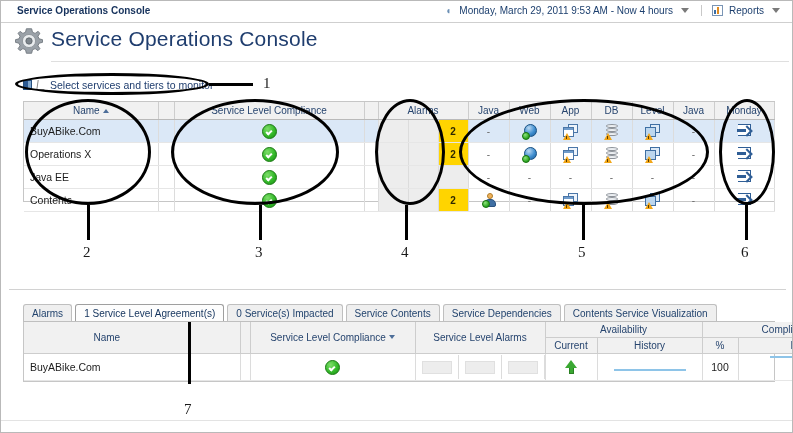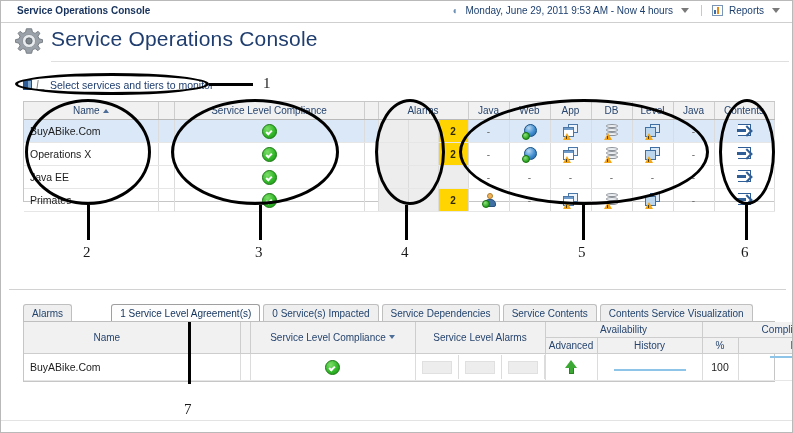--- a/index.html
+++ b/index.html
@@ -111,21 +111,21 @@
   .leader{position:absolute;background:#000;}
   .cnum{position:absolute;font-family:"Liberation Serif","DejaVu Serif",serif;
         font-size:15px;color:#1a1a1a;}
 
   
   .sep{position:absolute;left:8px;top:288px;width:777px;height:1px;background:#d2d2d2;}
   .tabs{position:absolute;left:22px;top:303px;display:flex;align-items:flex-end;gap:3px;}
   .tab{background:#efefef;border:1px solid #bfbfbf;border-bottom:none;
        border-radius:3px 3px 0 0;font-size:10px;color:#23446e;
        padding:3px 8px 3px 8px;box-sizing:border-box;height:18px;line-height:12px;white-space:nowrap;}
-  .tab.active{background:#fdfdfd;border-color:#9f9f9f;color:#12325c;margin-left:36px;}
+  .tab.active{background:#fdfdfd;border-color:#9f9f9f;color:#12325c;}
   .tabline{position:absolute;left:22px;top:320px;width:752px;height:1px;background:#bfbfbf;}
 
   .bgrid{position:absolute;left:22px;top:321px;width:752px;height:60px;
          border:1px solid #c6c6c6;border-top:none;box-sizing:border-box;background:#fff;}
   table.b{border-collapse:collapse;table-layout:fixed;width:100%;}
   table.b th{background:#f1f1f1;color:#27456f;font-size:10px;font-weight:normal;
              border-right:1px solid #cdcdcd;border-bottom:1px solid #cdcdcd;
              height:15px;padding:0;text-align:center;}
   table.b td{border-right:1px solid #dcdcdc;border-bottom:1px solid #e6e6e6;
              height:26px;font-size:10.5px;color:#1c1c1c;padding:0 0 0 6px;vertical-align:middle;}
@@ -148,21 +148,21 @@
 </style>
 </head>
 <body>
 
 <div id="page">
 
   <div class="winbar">
     <div class="winbar-title">Service Operations Console</div>
     <div class="winbar-right">
       <span class="clock-ico">◖</span>
-      <span>Monday, June 29, 2011 9:53 AM - Now 4 hours</span>
+      <span>Monday, March 29, 2011 9:53 AM - Now 4 hours</span>
       <span class="caret"></span>
       <span class="vdiv"></span>
       <span class="rep-ico"></span>
       <span>Reports</span>
       <span class="caret"></span>
     </div>
   </div>
 
   <svg class="gear" viewBox="0 0 32 32">
     <g fill="#9aa1a8" stroke="#6f767d" stroke-width="1">
@@ -204,21 +204,21 @@
           <th></th>
           <th>Service Level Compliance</th>
           <th></th>
           <th colspan="1">Alarms</th>
           <th>Java</th>
           <th>Web</th>
           <th>App</th>
           <th>DB</th>
           <th>Level</th>
           <th>Java</th>
-          <th>Contents</th>
+          <th>Monday</th>
         </tr>
       </thead>
       <tbody id="top-body">
           <tr class="sel">
             <td>BuyABike.Com</td>
             <td></td>
             <td class="c"><span class="okbadge"></span></td>
             <td></td>
             <td class="c" style="padding:0">
               <div class="alarmcells">
@@ -295,21 +295,21 @@
             </td>
             <td class="c"><span class="dash">-</span></td>
             <td class="c"><span class="dash">-</span></td>
             <td class="c"><span class="dash">-</span></td>
             <td class="c"><span class="dash">-</span></td>
             <td class="c"><span class="dash">-</span></td>
             <td class="c"><span class="dash">-</span></td>
             <td class="c"><span class="explore"></span></td>
           </tr>
           <tr>
-            <td>Primates</td>
+            <td>Contents</td>
             <td></td>
             <td class="c"><span class="okbadge"></span></td>
             <td></td>
             <td class="c" style="padding:0">
               <div class="alarmcells">
                 <div>
                   <span class="acell-fill grey"></span>
                 </div>
                 <div>
                   <span class="acell-fill grey"></span>
@@ -362,22 +362,22 @@
   <div class="ellipse" style="left:718px;top:98px;width:56px;height:106px;"></div>
   <div class="leader" style="left:744px;top:204px;width:3px;height:35px;"></div>
   <div class="cnum" style="left:740px;top:243px;">6</div>
 
   <div class="sep"></div>
 
   <div class="tabs" id="tabstrip">
       <div class="tab">Alarms</div>
       <div class="tab active">1 Service Level Agreement(s)</div>
       <div class="tab">0 Service(s) Impacted</div>
+      <div class="tab">Service Contents</div>
       <div class="tab">Service Dependencies</div>
-      <div class="tab">Service Contents</div>
       <div class="tab">Contents Service Visualization</div>
     </div>
   <div class="tabline"></div>
 
   <div class="bgrid">
     <table class="b">
       <colgroup>
         <col style="width:166px">
           <col style="width:50px">
           <col style="width:10px">
@@ -394,21 +394,21 @@
           <th rowspan="2"></th>
           <th rowspan="2"></th>
           <th rowspan="2">
             <span>Service Level Compliance</span><span class="sortcaret"></span>
           </th>
           <th rowspan="2">Service Level Alarms</th>
           <th colspan="2">Availability</th>
           <th colspan="2">Compliance</th>
         </tr>
         <tr>
-          <th>Advanced</th>
+          <th>Current</th>
           <th>History</th>
           <th>%</th>
           <th>History</th>
         </tr>
       </thead>
       <tbody id="bot-body">
           <tr>
             <td>BuyABike.Com</td>
             <td></td>
             <td></td>

